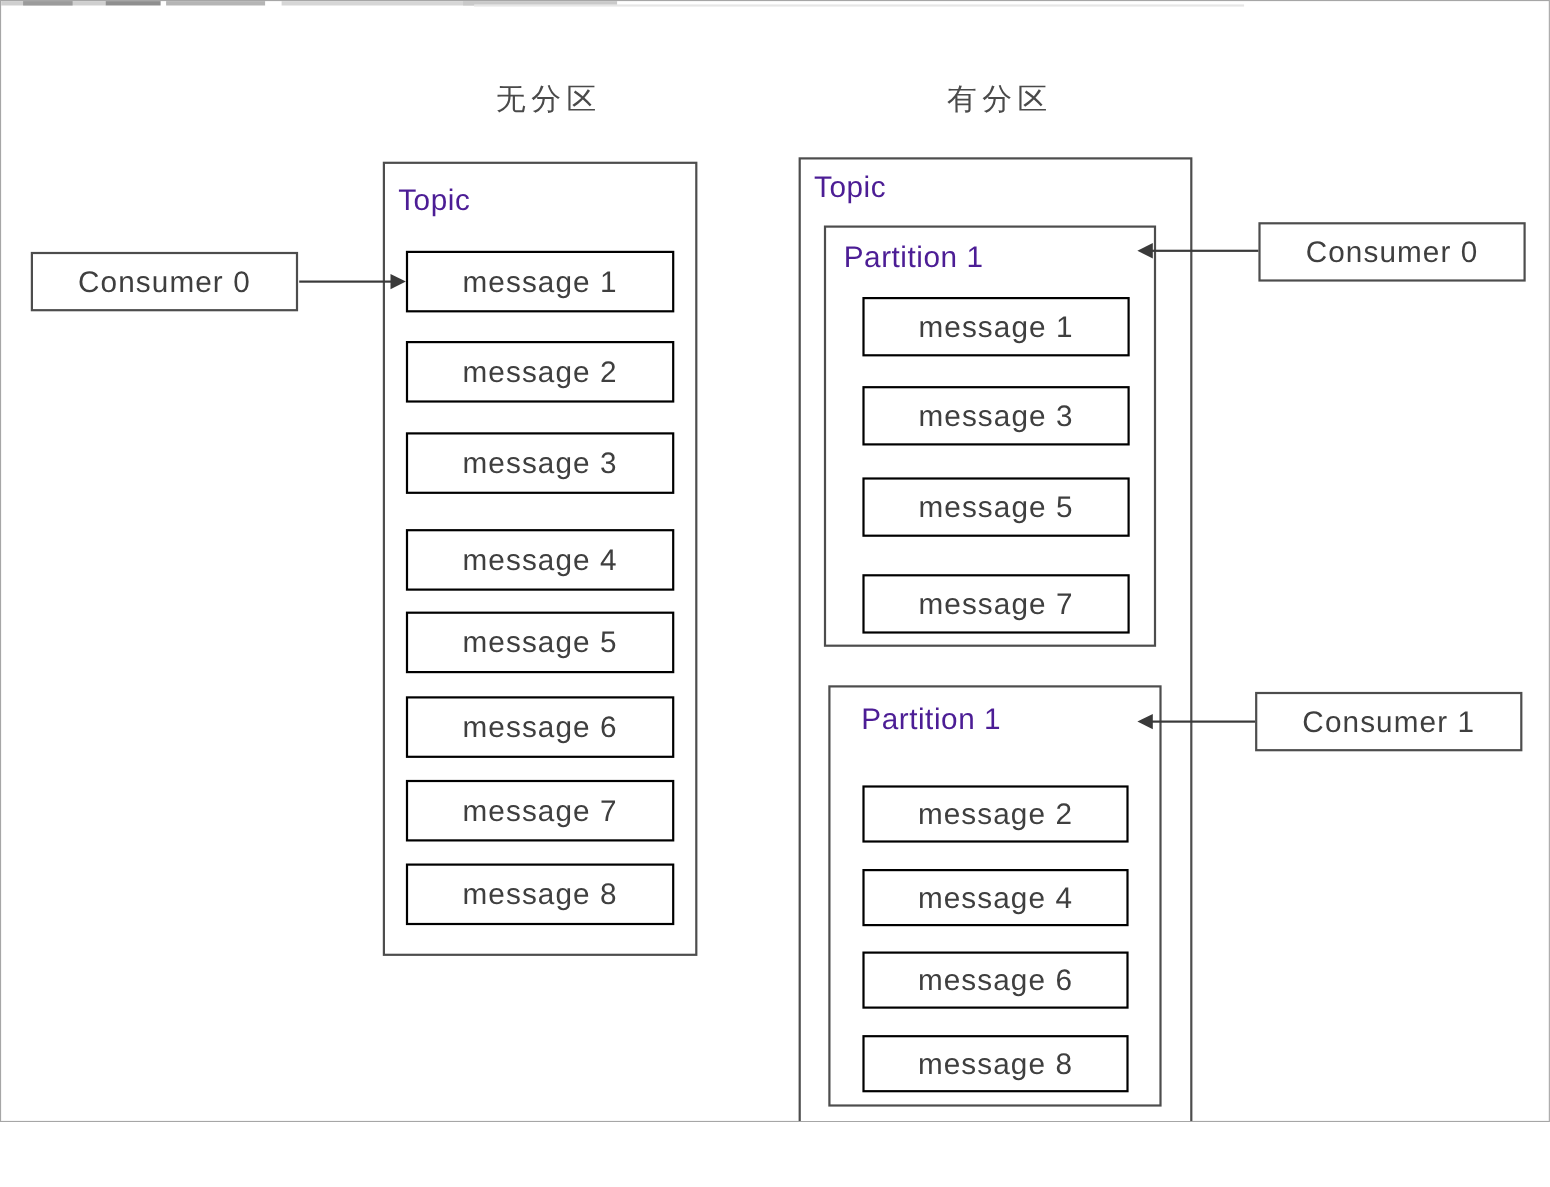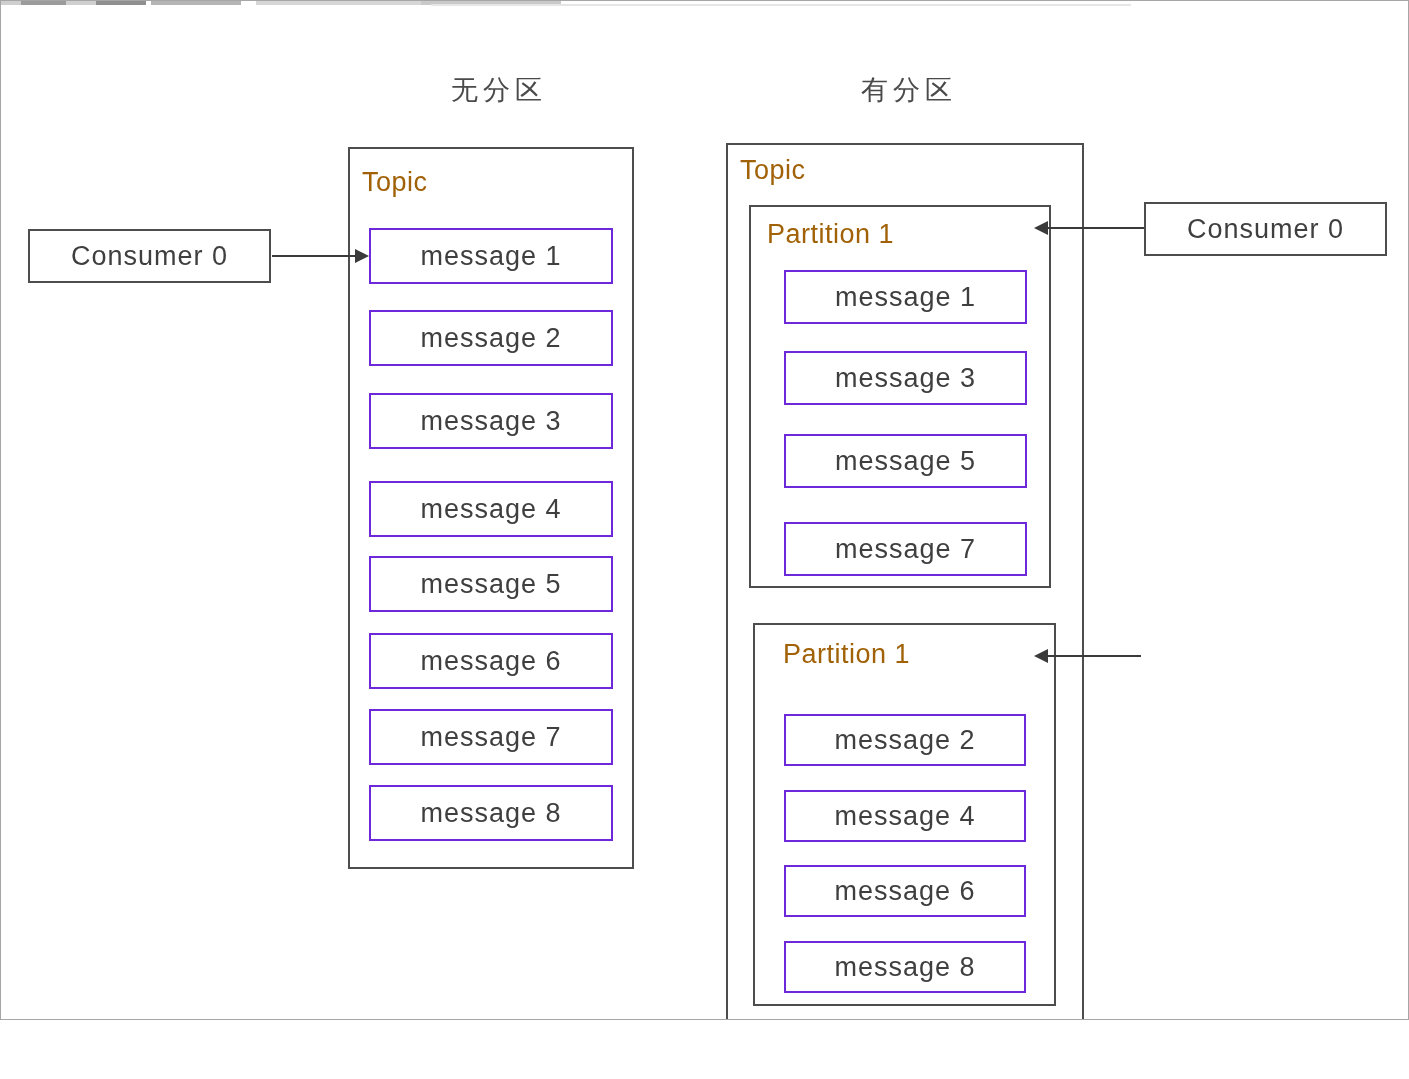--- a/index.html
+++ b/index.html
@@ -3,23 +3,23 @@
 <meta charset="utf-8">
 <style>
   html,body{margin:0;padding:0;background:#fff;}
   .canvas{
     position:relative;width:1409px;height:1020px;background:#ffffff;
     border:1px solid #a6a6a6;box-sizing:border-box;overflow:hidden;
     font-family:"Liberation Sans","DejaVu Sans",sans-serif;color:#414141;
   }
   .title{position:absolute;font-size:27px;letter-spacing:5px;color:#4a4a4a;}
   .box{position:absolute;border:2px solid #4d4d4d;background:#ffffff;box-sizing:border-box;}
-  .inner-label{position:absolute;font-size:27px;color:#a16207;letter-spacing:0.5px;white-space:nowrap;}
+  .inner-label{position:absolute;font-size:27px;color:#4c1d95;letter-spacing:0.5px;white-space:nowrap;}
   .msg{
-    position:absolute;border:2px solid #6d28d9;background:#ffffff;box-sizing:border-box;
+    position:absolute;border:2px solid #000000;background:#ffffff;box-sizing:border-box;
     display:flex;align-items:center;justify-content:center;
     font-size:27px;color:#3f3f3f;letter-spacing:1px;white-space:nowrap;
   }
   .consumer{
     display:flex;align-items:center;justify-content:center;
     font-size:27px;color:#3f3f3f;letter-spacing:1px;white-space:nowrap;
   }
   .arrow{position:absolute;height:14px;}
   .arrow .shaft{position:absolute;top:6px;height:2px;background:#3a3a3a;}
   .arrow.right .shaft{left:0;right:12px;}
@@ -87,20 +87,21 @@
       <div class="msg" style="left:29px;top:316px;width:242px;height:52px;">message 8</div>
     </div>
   </div>
 
   <div class="box consumer" style="left:1143px;top:201px;width:243px;height:54px;">Consumer 0</div>
   <div class="arrow left" style="left:1033px;top:220px;width:110px;">
     <div class="shaft"></div>
     <div class="head"></div>
   </div>
 
+  <div class="box consumer" style="left:1140px;top:628px;width:243px;height:54px;">Consumer 1</div>
   <div class="arrow left" style="left:1033px;top:648px;width:107px;">
     <div class="shaft"></div>
     <div class="head"></div>
   </div>
 
   <div class="wm-light" style="left:1224px;top:1041px;">CSDN @小程xy</div>
   <div class="wm-dark" style="left:1139px;top:1019px;">掘金技术社区 @ 小liii</div>
 
 </div>
 

